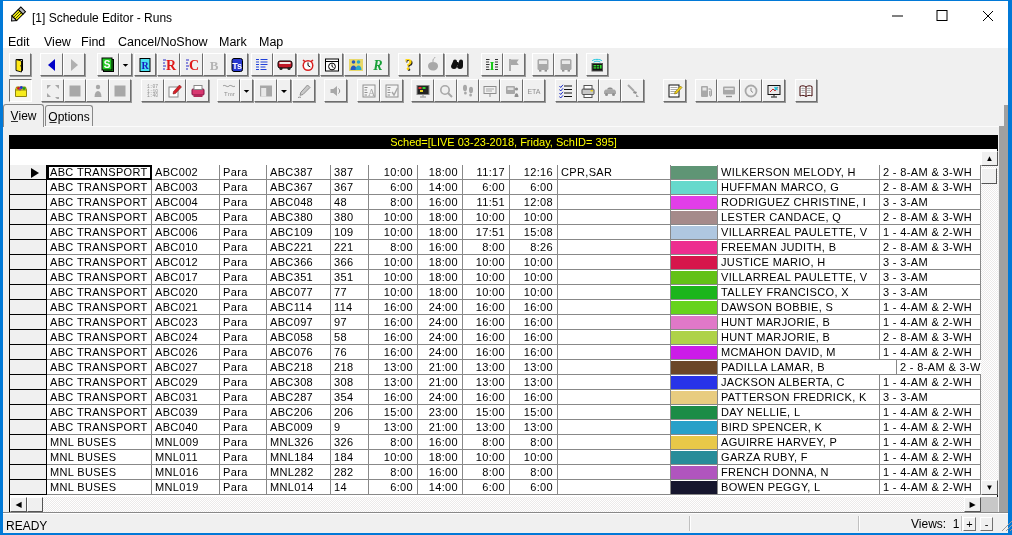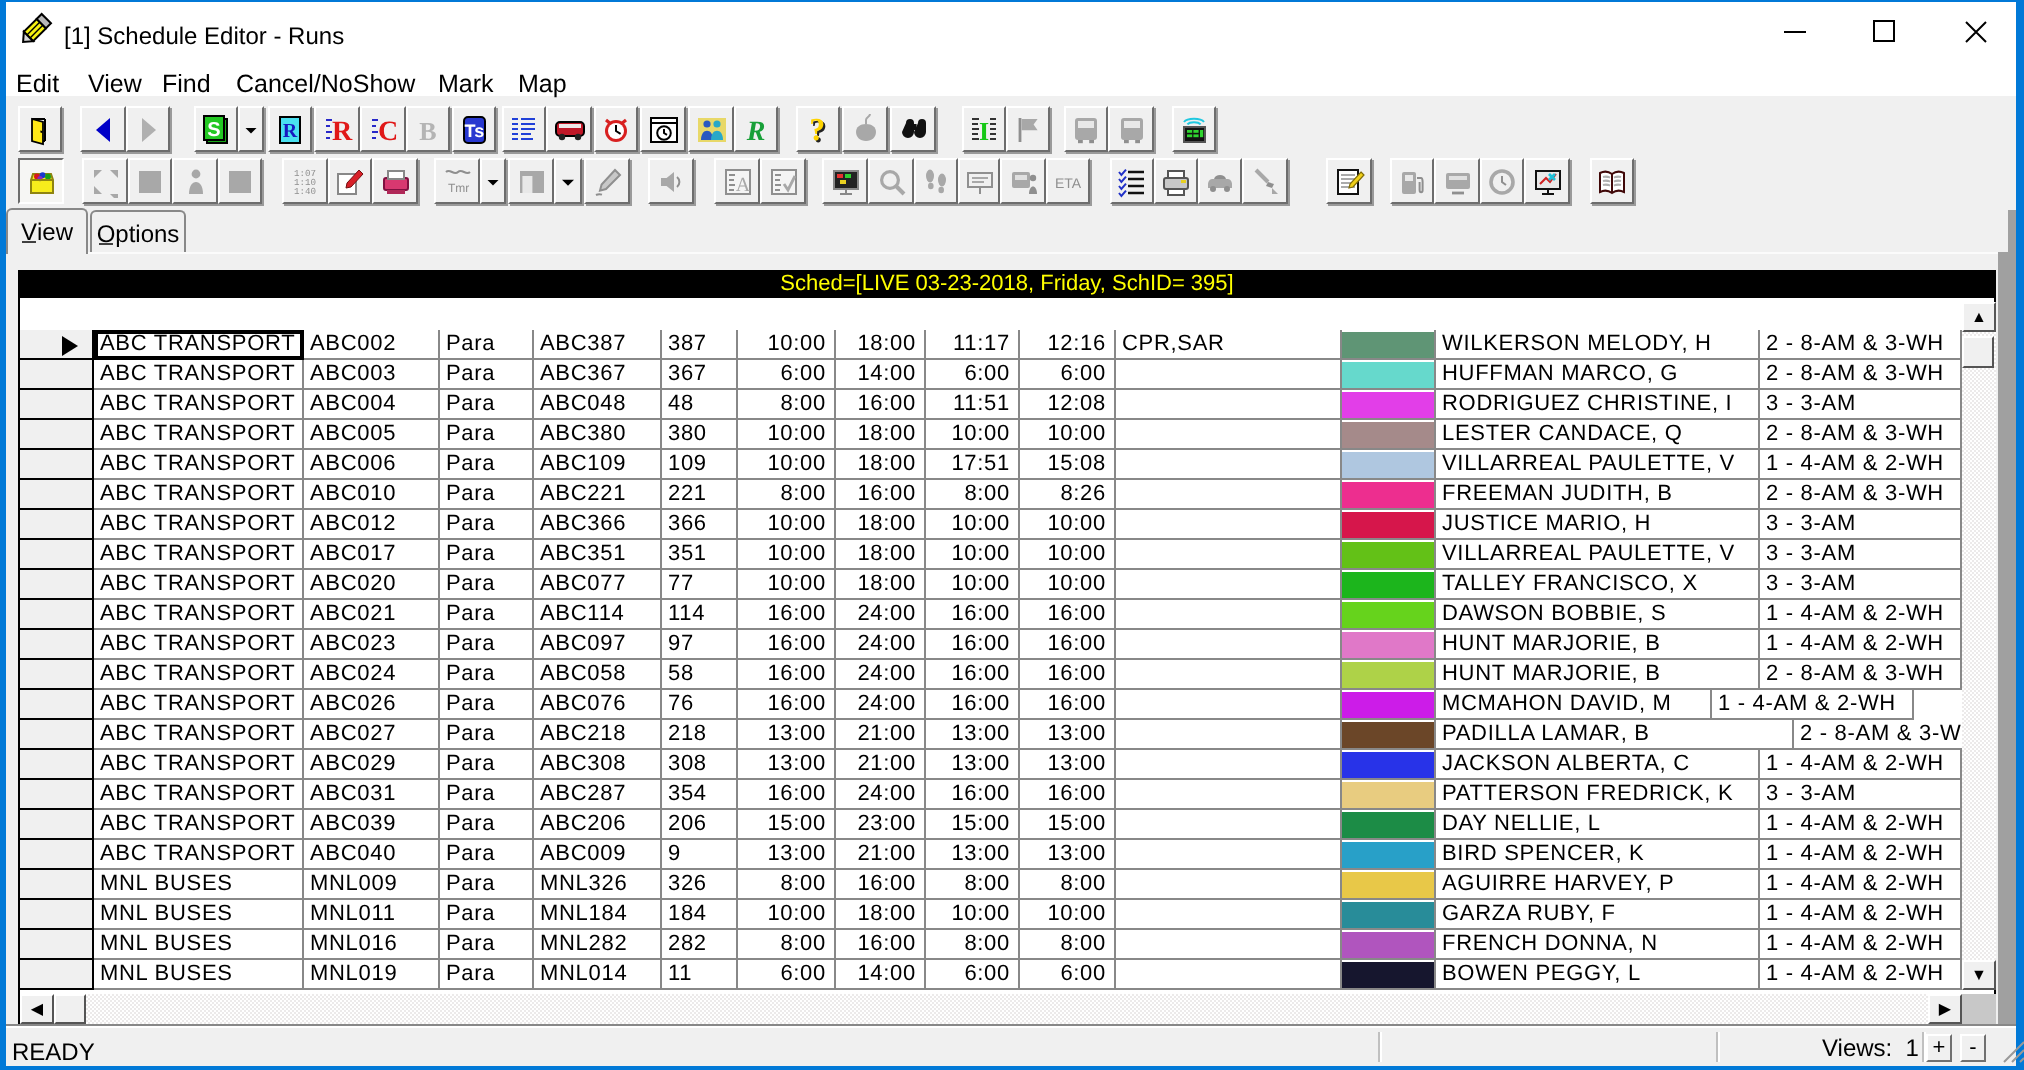--- a/index.html
+++ b/index.html
@@ -710,21 +710,21 @@
         <div class="c" style="width:64px">ABC076</div>
         <div class="c" style="width:38px">76</div>
         <div class="c r" style="width:49px">16:00</div>
         <div class="c r" style="width:45px">24:00</div>
         <div class="c r" style="width:47px">16:00</div>
         <div class="c r" style="width:48px">16:00</div>
         <div class="c" style="width:113px"></div>
         <div class="c" style="width:47px;padding:1px 0 0 0">
           <div class="sw" style="background:#CC1CE8"></div>
         </div>
-        <div class="c" style="width:138px">MCMAHON DAVID, M</div>
+        <div class="c" style="width:162px">MCMAHON DAVID, M</div>
         <div class="c" style="width:101px">1 - 4-AM &amp; 2-WH</div>
       </div>
 <div class="row">
         <div class="c m" style="width:37px"></div>
         <div class="c" style="width:105px">ABC TRANSPORT</div>
         <div class="c" style="width:68px">ABC027</div>
         <div class="c" style="width:47px">Para</div>
         <div class="c" style="width:64px">ABC218</div>
         <div class="c" style="width:38px">218</div>
         <div class="c r" style="width:49px">13:00</div>
@@ -863,21 +863,21 @@
         </div>
         <div class="c" style="width:162px">FRENCH DONNA, N</div>
         <div class="c" style="width:101px">1 - 4-AM &amp; 2-WH</div>
       </div>
 <div class="row">
         <div class="c m" style="width:37px"></div>
         <div class="c" style="width:105px">MNL BUSES</div>
         <div class="c" style="width:68px">MNL019</div>
         <div class="c" style="width:47px">Para</div>
         <div class="c" style="width:64px">MNL014</div>
-        <div class="c" style="width:38px">11</div>
+        <div class="c" style="width:38px">14</div>
         <div class="c r" style="width:49px">6:00</div>
         <div class="c r" style="width:45px">14:00</div>
         <div class="c r" style="width:47px">6:00</div>
         <div class="c r" style="width:48px">6:00</div>
         <div class="c" style="width:113px"></div>
         <div class="c" style="width:47px;padding:1px 0 0 0">
           <div class="sw" style="background:#16162E"></div>
         </div>
         <div class="c" style="width:162px">BOWEN PEGGY, L</div>
         <div class="c" style="width:101px">1 - 4-AM &amp; 2-WH</div>

